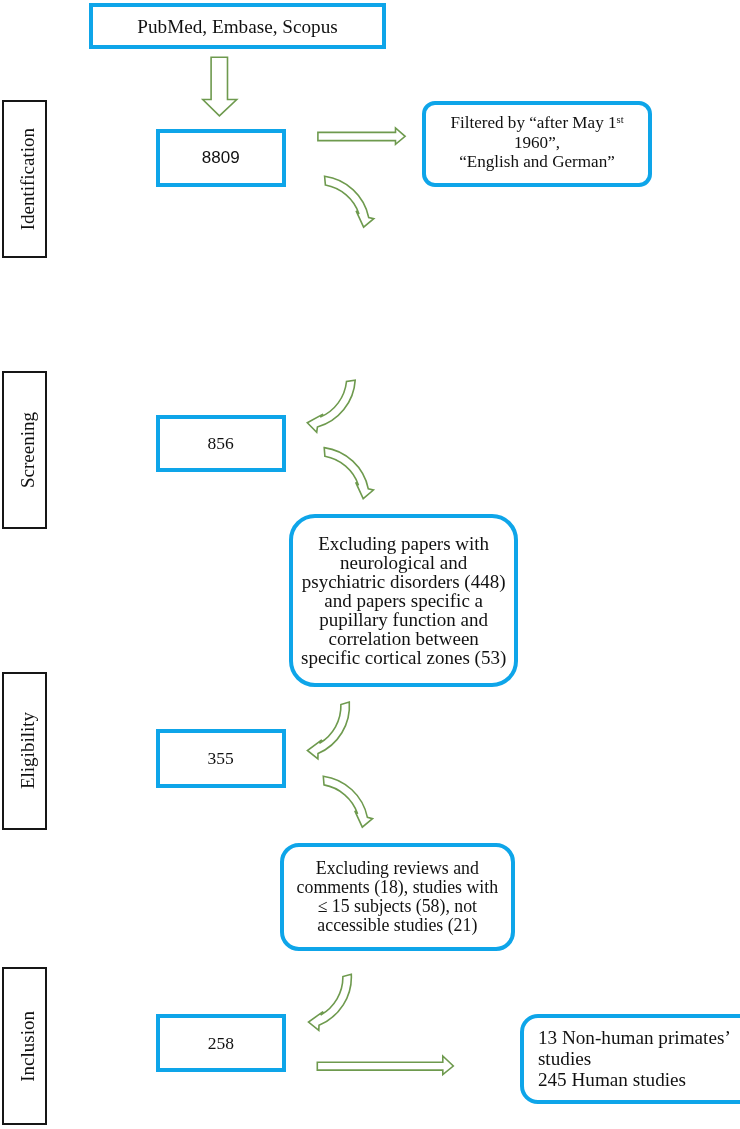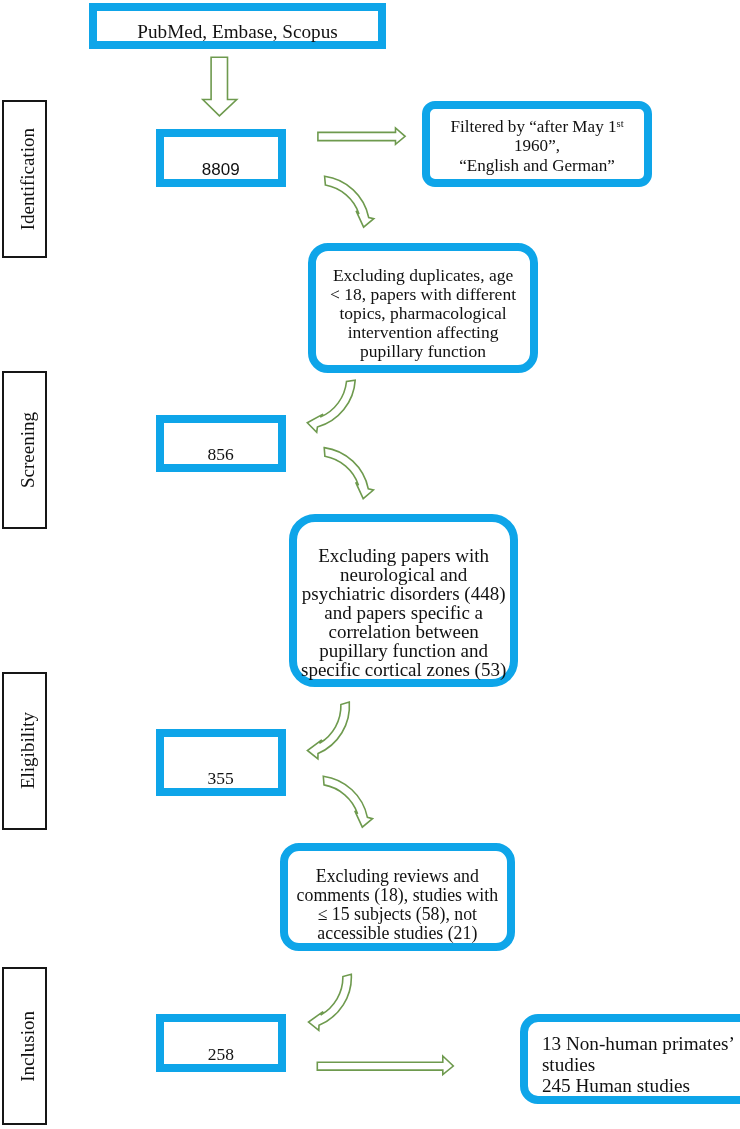--- a/index.html
+++ b/index.html
@@ -1,21 +1,21 @@
 <!DOCTYPE html>
 <html><head>
 <meta charset="utf-8">
 <title>PRISMA flow diagram</title>
 <style>
   html,body{margin:0;padding:0;background:#fff;}
   body{width:740px;height:1129px;position:relative;overflow:hidden;
        font-family:"Liberation Serif",serif;color:#111;}
   #canvas{position:absolute;left:0;top:0;width:740px;height:1129px;}
-  .box{position:absolute;box-sizing:border-box;border:8px solid #0ea5e9;background:#fff;
-       display:flex;align-items:flex-end;justify-content:center;text-align:center;
+  .box{position:absolute;box-sizing:border-box;border:4px solid #0ea5e9;background:#fff;
+       display:flex;align-items:center;justify-content:center;text-align:center;
        font-size:17.5px;line-height:19px;}
   .rbox{border-radius:20px;}
   .sidebox{position:absolute;box-sizing:border-box;border:2px solid #161616;background:#fff;
        display:flex;align-items:center;justify-content:center;font-size:19px;}
   .sidebox span{writing-mode:vertical-rl;transform:rotate(180deg) translateX(-2.7px);white-space:nowrap;}
   svg#arrows{position:absolute;left:0;top:0;width:740px;height:1129px;}
   sup{font-size:0.62em;vertical-align:0.46em;line-height:0;margin-top:48px;}
   .leftal{justify-content:flex-start;text-align:left;padding-left:14px;}
   .sans{font-family:"Liberation Sans",sans-serif;font-size:17px;}
   .big{font-size:19.2px;}
@@ -51,47 +51,38 @@
   </div>
 
   <div class="box rbox fs171" style="left:422px;top:101px;width:230px;height:86px;border-radius:13px">
     <div>
       <div><span>Filtered by “after May 1</span><sup>st</sup></div>
       <div>1960”,</div>
       <div>“English and German”</div>
     </div>
   </div>
 
-  <div class="box rbox" style="left:308.4px;top:243.2px;width:229.3px;height:129.5px;border-radius:20px;padding-bottom:4px">
-    <div>
-      <div>Excluding duplicates, age</div>
-      <div>&lt; 18, papers with different</div>
-      <div>topics, pharmacological</div>
-      <div>intervention affecting</div>
-      <div>pupillary function</div>
-    </div>
-  </div>
 
   <div class="box" style="left:155.7px;top:415.1px;width:130px;height:57px">
     <span>856</span>
   </div>
 
   <div class="box rbox fs172" style="left:288.9px;top:514.3px;width:229.5px;height:172.5px;border-radius:26px">
     <div>
       <div>Excluding papers with</div>
       <div>neurological and</div>
       <div>psychiatric disorders (448)</div>
       <div>and papers specific a</div>
+      <div>pupillary function and</div>
       <div>correlation between</div>
-      <div>pupillary function and</div>
       <div>specific cortical zones (53)</div>
     </div>
   </div>
 
-  <div class="box" style="left:155.7px;top:729px;width:130.1px;height:67px">
+  <div class="box" style="left:155.7px;top:729px;width:130.1px;height:59px">
     <span>355</span>
   </div>
 
   <div class="box rbox fs178" style="left:279.6px;top:843px;width:235.5px;height:108.4px;border-radius:19px">
     <div>
       <div>Excluding reviews and</div>
       <div>comments (18), studies with</div>
       <div>≤ 15 subjects (58), not</div>
       <div>accessible studies (21)</div>
     </div>

